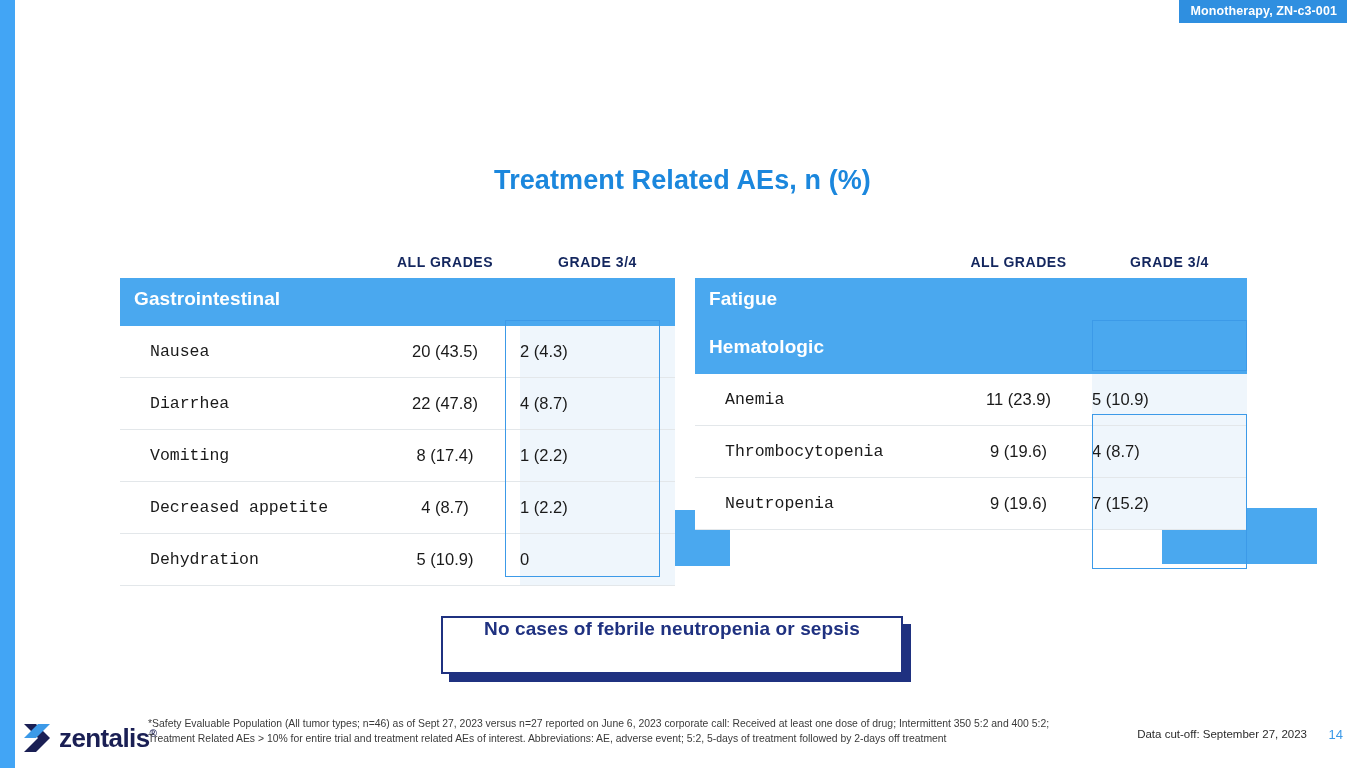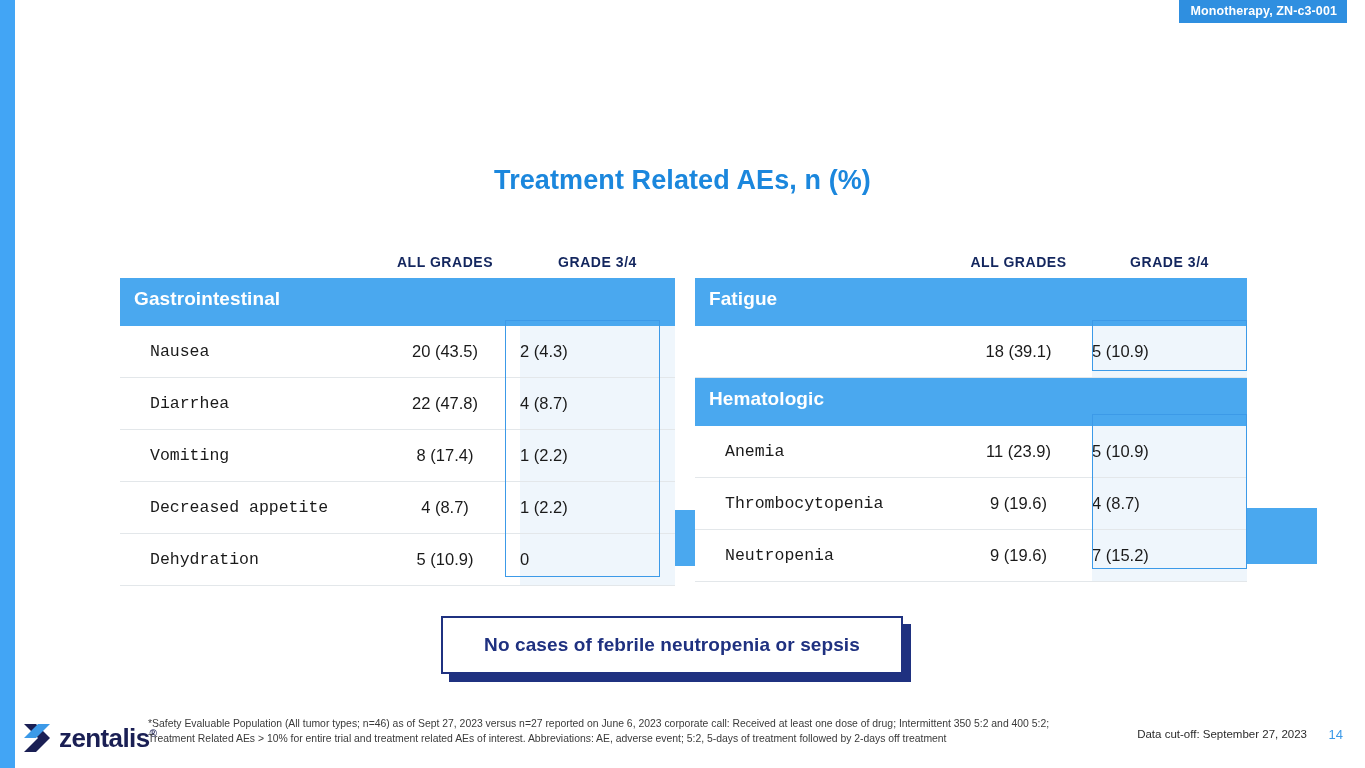--- a/index.html
+++ b/index.html
@@ -125,21 +125,21 @@
     position:absolute;left:441px;top:616px;width:462px;height:58px;
   }
   .callout-shadow{
     position:absolute;left:8px;top:8px;width:462px;height:58px;
     background:#1f3180;
   }
   .callout{
     position:absolute;left:0;top:0;width:462px;height:58px;
     border:2px solid #1f3180;
     background:#ffffff;
-    display:flex;align-items:center;justify-content:center;
+    display:flex;align-items:flex-start;justify-content:center;
     color:#1f3180;
     font-size:19px;font-weight:bold;
     letter-spacing:0.1px;
     box-sizing:border-box;
   }
 
   
   .footer{position:absolute;left:0;bottom:0;width:1365px;height:60px;}
   .logo{
     position:absolute;left:22px;top:14px;
@@ -241,25 +241,20 @@
           <tr class="colhead">
             <th class="blank"></th>
             <th>ALL GRADES</th>
             <th>GRADE 3/4</th>
           </tr>
         </thead>
         <tbody>
           <tr class="section">
             <td colspan="3">Fatigue</td>
           </tr>
-          <tr class="data">
-            <td class="name"></td>
-            <td class="all">18 (39.1)</td>
-            <td class="g34">5 (10.9)</td>
-          </tr>
           <tr class="section">
             <td colspan="3">Hematologic</td>
           </tr>
           <tr class="data">
             <td class="name">Anemia</td>
             <td class="all">11 (23.9)</td>
             <td class="g34">5 (10.9)</td>
           </tr>
           <tr class="data">
             <td class="name">Thrombocytopenia</td>

